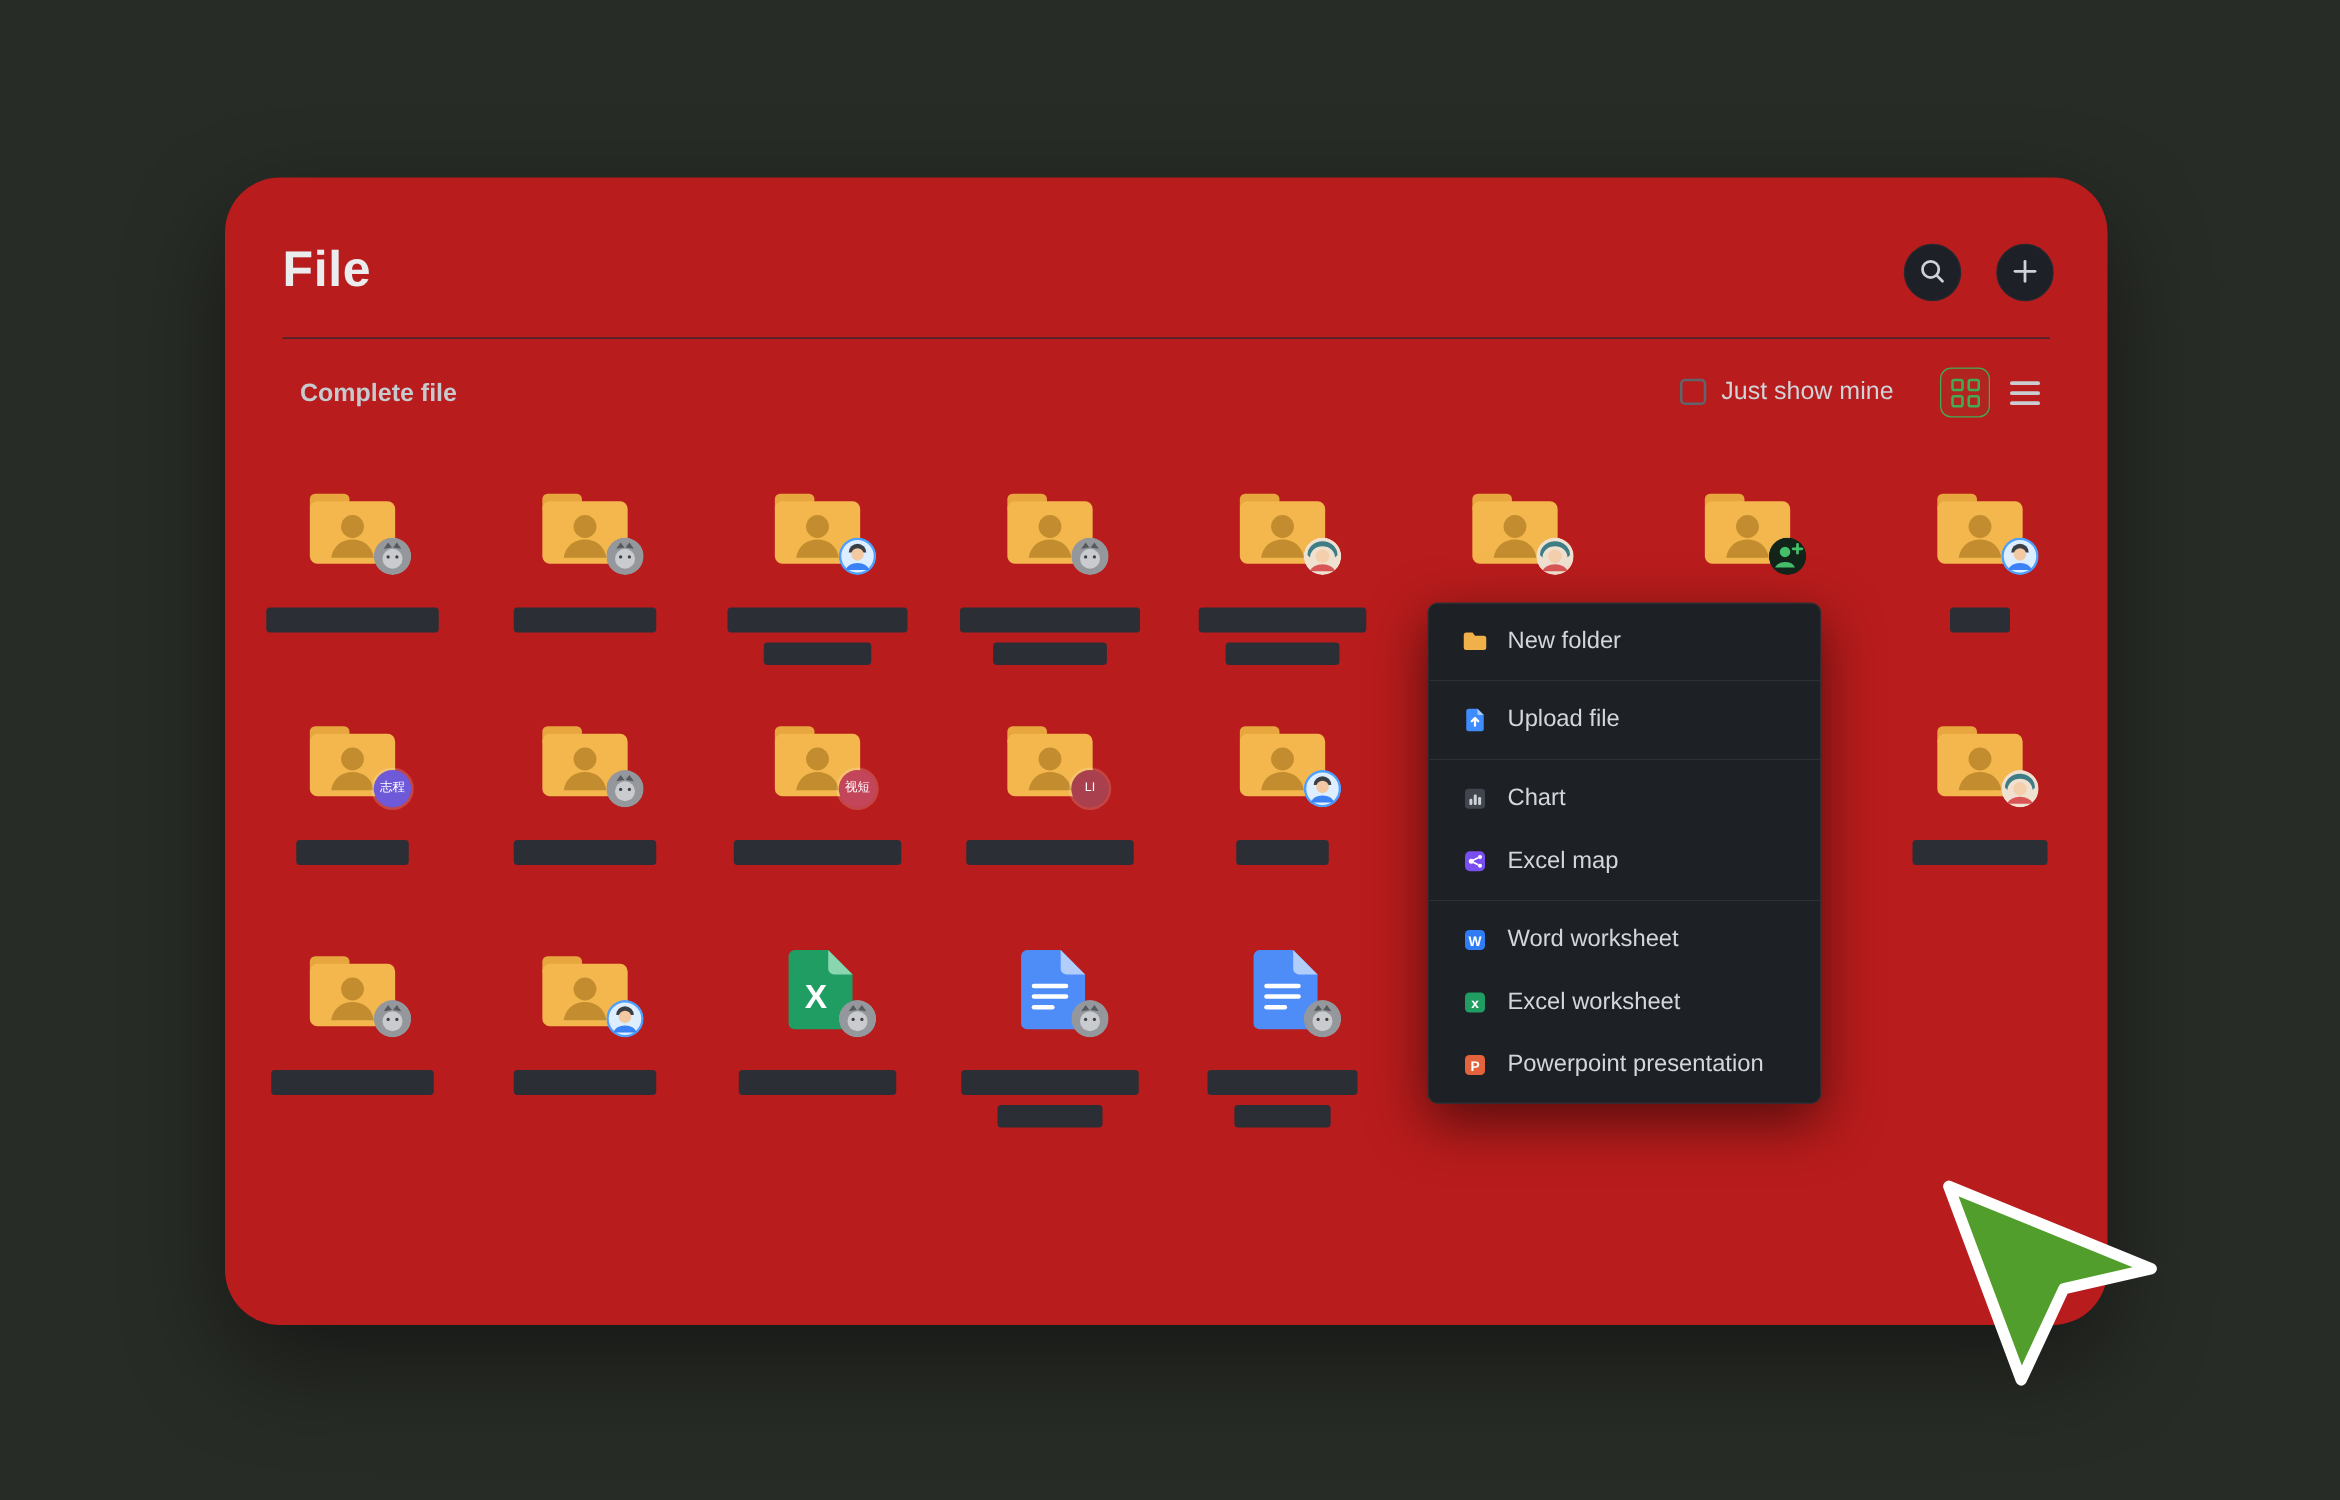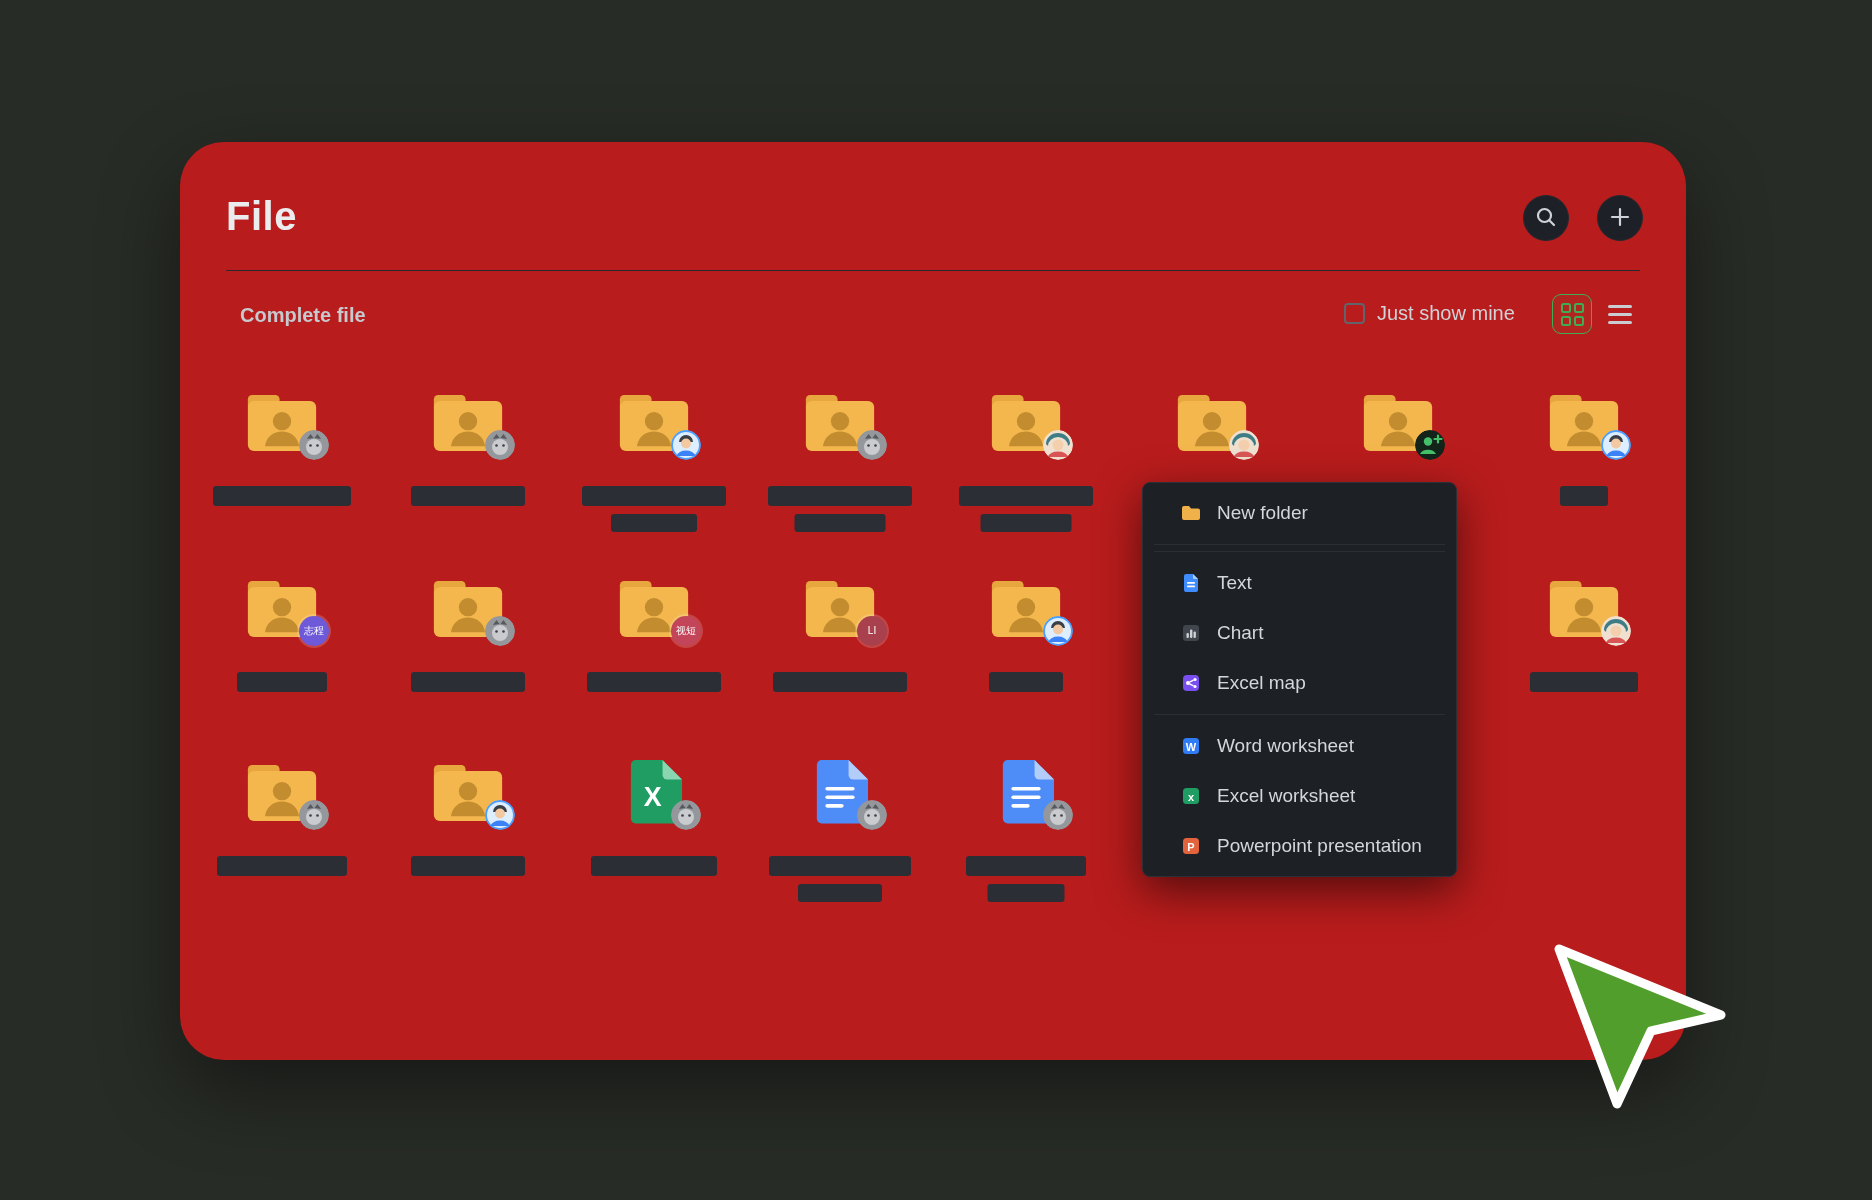--- a/index.html
+++ b/index.html
@@ -92,21 +92,21 @@
     position:absolute; top:96px; left:50%; transform:translateX(-50%);
     height:20px; background:#2b2e35; border-radius:3px;
   }
   .name-bar.bar2 { top:124px; height:18px; }
 
   
   .context-menu {
     position:absolute; left:962px; top:340px; width:315px;
     background:#1d2025; border:1px solid #2c3036; border-radius:8px;
     box-shadow:0 14px 44px rgba(0,0,0,.55);
-    padding:5px 11px; z-index:20;text-align:center;
+    padding:5px 0; z-index:20;text-align:center;
   }
   .menu-item {
     height:50px; display:flex; align-items:center; gap:15px;
     padding:0 16px 0 26px; cursor:pointer; color:#d3d6da; font-size:19px;
   }
   .mi-icon { width:22px; height:22px; display:flex; align-items:center; justify-content:center; }
   .mi-icon svg { width:22px; height:22px; display:block; }
   .menu-divider { height:1px; background:#2b2f34; margin:6px 0; }
 
   
@@ -539,32 +539,31 @@
   <div class="context-menu">
       <div class="menu-item">
         <span class="mi-icon">
           <svg viewBox="0 0 22 22">
             <path d="M2 6a2 2 0 0 1 2-2h5l2 2.5h7a2 2 0 0 1 2 2V16a2 2 0 0 1-2 2H4a2 2 0 0 1-2-2z" fill="#f0b04a"></path>
           </svg>
         </span>
        <span class="mi-label">New folder</span>
       </div>
       <div class="menu-divider"></div>
-      <div class="menu-divider"></div>
       <div class="menu-item">
         <span class="mi-icon">
           <svg viewBox="0 0 22 22">
             <path d="M4 4a2 2 0 0 1 2-2h7l5 5v11a2 2 0 0 1-2 2H6a2 2 0 0 1-2-2z" fill="#3f8cff"></path>
             <path d="M13 2l5 5h-4a1 1 0 0 1-1-1z" fill="#a9ccff"></path>
-            <rect x="7" y="10" width="8" height="1.8" rx=".9" fill="#fff"></rect>
-            <rect x="7" y="13.5" width="8" height="1.8" rx=".9" fill="#fff"></rect>
+            <path d="M11 15.5V9.8M8.4 12l2.6-2.6 2.6 2.6" stroke="#fff" stroke-width="1.8" stroke-linecap="round" stroke-linejoin="round" fill="none"></path>
           </svg>
         </span>
-       <span class="mi-label">Text</span>
-      </div>
+       <span class="mi-label">Upload file</span>
+      </div>
+      <div class="menu-divider"></div>
       <div class="menu-item">
         <span class="mi-icon">
           <svg viewBox="0 0 22 22">
             <rect x="3" y="3" width="16" height="16" rx="3" fill="#41464e"></rect>
             <rect x="6.5" y="11" width="2.4" height="5" rx="1" fill="#cdd2d8"></rect>
             <rect x="10" y="7.5" width="2.4" height="8.5" rx="1" fill="#cdd2d8"></rect>
             <rect x="13.5" y="9.5" width="2.4" height="6.5" rx="1" fill="#cdd2d8"></rect>
           </svg>
         </span>
        <span class="mi-label">Chart</span>

